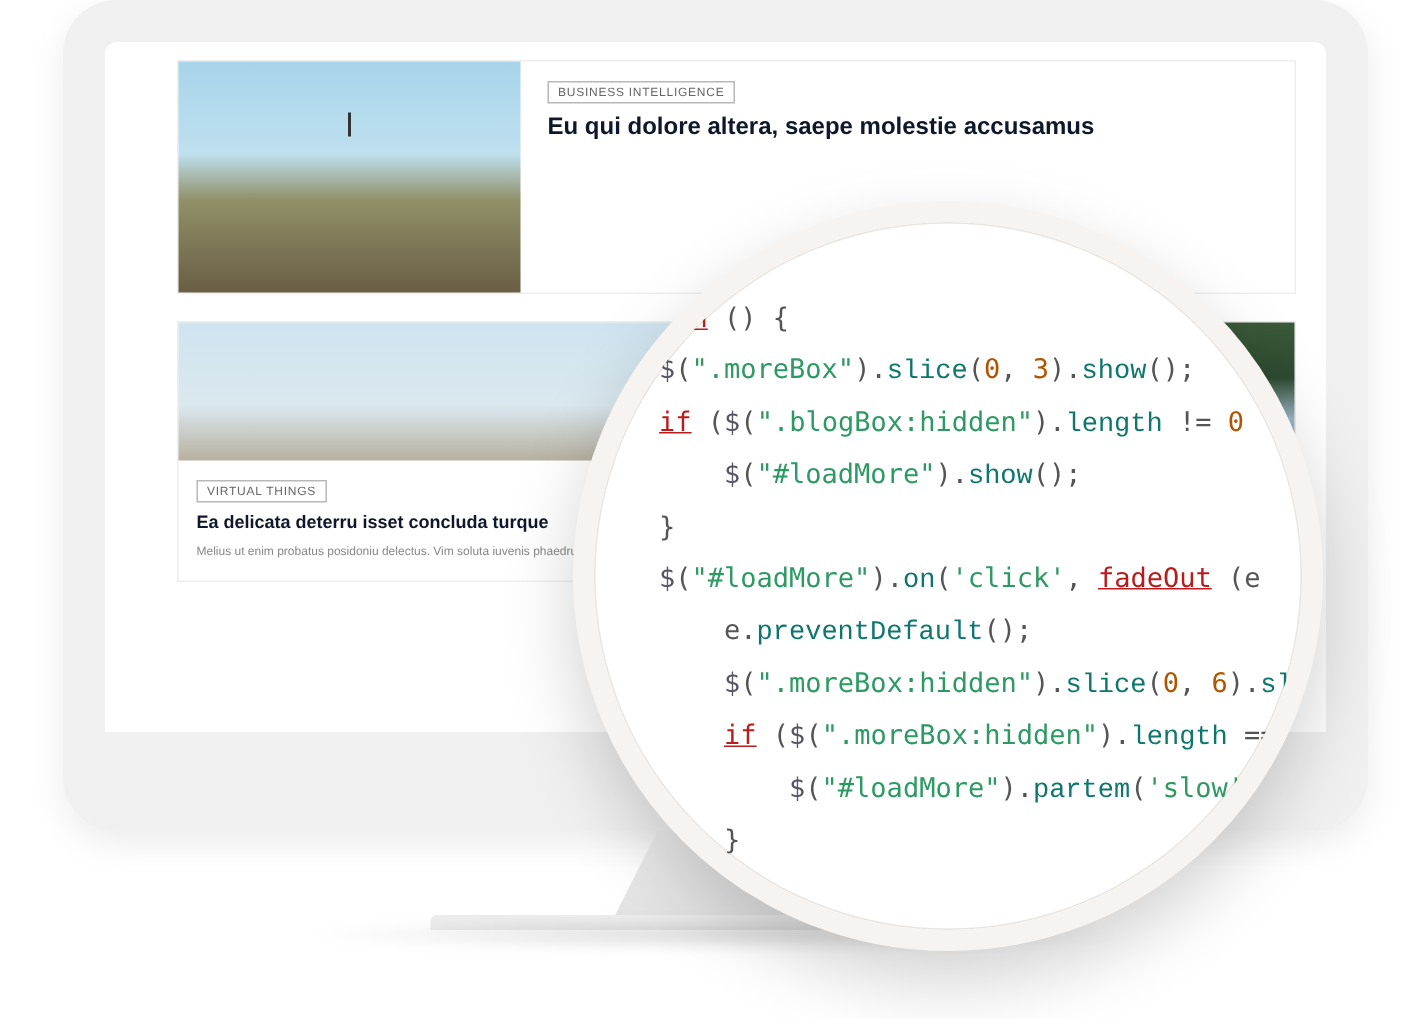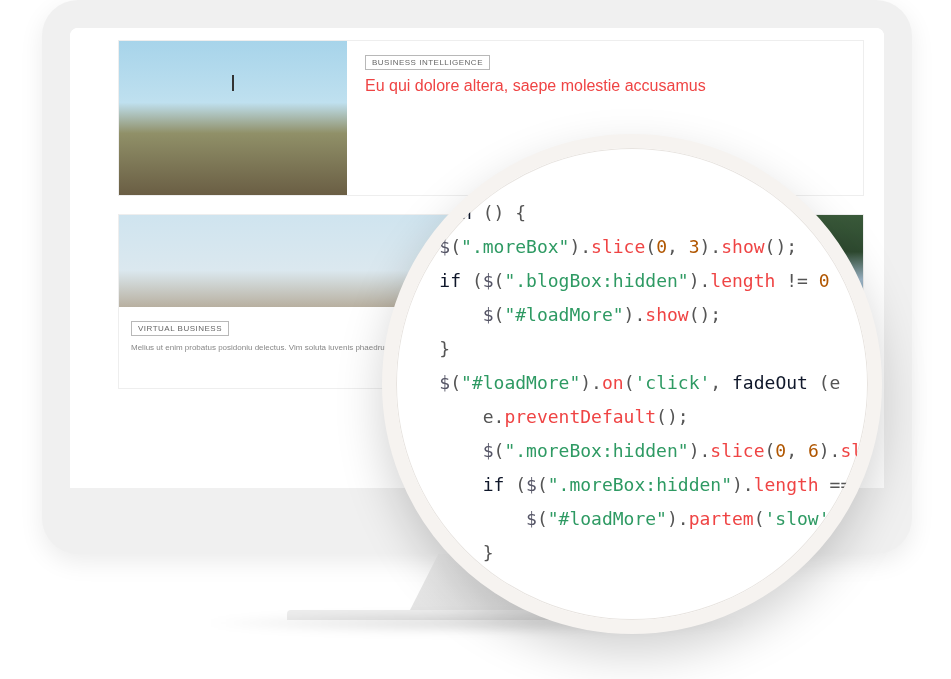--- a/index.html
+++ b/index.html
@@ -12,45 +12,45 @@
 .monitor-stand { position: absolute; left: 50%; transform: translateX(-50%); bottom: 26px; width: 138px; height: 60px; background: linear-gradient(#ededed, #e2e2e2); clip-path: polygon(22% 0, 78% 0, 100% 100%, 0 100%); }
 .monitor-base { position: absolute; left: 50%; transform: translateX(-50%); bottom: 20px; width: 380px; height: 10px; background: #ededed; border-radius: 4px 4px 0 0; }
 .monitor-shadow { position: absolute; left: 50%; transform: translateX(-50%); bottom: 6px; width: 560px; height: 22px; background: radial-gradient(ellipse at center, rgba(0,0,0,0.15), rgba(0,0,0,0) 70%); filter: blur(4px); }
 
 
 .screen-inner { padding: 12px 20px 12px 48px; width: 100%; height: 100%; background: #fff; overflow: hidden; }
 .card-wide { display: flex; gap: 18px; background: #fff; border: 1px solid #eee; margin-bottom: 18px; }
 .card-wide .img { width: 228px; height: 154px; flex: 0 0 auto; }
 .card-wide .body { padding: 10px 14px 10px 0; flex: 1; }
 .tag { display: inline-block; border: 1px solid #b8b8b8; color: #666; font-size: 8px; letter-spacing: 0.5px; padding: 2px 6px; margin-bottom: 6px; }
-.card-title { font-size: 16px; color: #ef4444; line-height: 1.25; margin-bottom: 6px; font-weight: 400; }
+.card-title { font-size: 16px; color: #0f172a; line-height: 1.25; margin-bottom: 6px; font-weight: 700; }
 .card-desc { font-size: 9px; color: #888; line-height: 1.4; }
 
 .row2 { display: flex; gap: 18px; margin-bottom: 18px; }
 .card { flex: 1; background: #fff; border: 1px solid #eee; }
 .card .img { width: 100%; height: 92px; }
 .card .body { padding: 10px 12px 14px; }
 .card .card-title { font-size: 12px; }
 .card .card-desc { font-size: 8px; }
 
 .img-sky { background: linear-gradient(to bottom, #a7d4ea 0%, #bfe0ef 40%, #909068 60%, #6a5e44 100%); position: relative; }
 .img-sky::after { content:""; position:absolute; left:50%; top:34px; width:2px; height:16px; background:#333; transform: translateX(-50%); }
 .img-eiffel { background: linear-gradient(to bottom, #cfe4ef 0%, #dbe8ef 60%, #b8b0a0 100%); }
 .img-waterfall { background: linear-gradient(to bottom, #3a5a3a 0%, #2e4a30 40%, #9db6c8 70%, #7a9aac 100%); }
 
 .load-more { display: block; margin: 0 auto; background: #0b3a6e; color: #fff; border: none; padding: 12px 34px; font-size: 14px; font-weight: 400; cursor: pointer; }
 
 
 .lens { position: absolute; left: 382px; top: 134px; width: 500px; height: 500px; border-radius: 50%; background: #fff; border: 14px solid #f6f3f0; box-shadow: 0 20px 48px rgba(0,0,0,0.18), inset 0 0 0 1px #e8e4e0; overflow: hidden; }
 .code { font-family: Consolas, Menlo, monospace; font-size: 18px; line-height: 34px; white-space: pre; position: absolute; left: 0; top: 48px; color: #555; }
-.code .kw { color: #0f172a; }
+.code .kw { color: #b91c1c; text-decoration: underline; }
 .code .jq { color: #556; }
 .code .str { color: #2e9a63; }
 .code .num { color: #b05600; }
-.code .method { color: #ef4444; }
+.code .method { color: #0f766e; font-family: Liberation Mono, monospace; }
 </style>
 </head>
 <body>
 
 <div class="monitor">
   <div class="monitor-cam"></div>
   <div class="monitor-screen">
     <div class="screen-inner">
 
       <div class="card-wide">
@@ -58,21 +58,22 @@
         <div class="body">
           <span class="tag">BUSINESS INTELLIGENCE</span>
           <div class="card-title">Eu qui dolore altera, saepe molestie accusamus</div>
         </div>
       </div>
 
       <div class="row2">
         <div class="card">
           <div class="img img-eiffel"></div>
           <div class="body">
-            <span class="tag">VIRTUAL BUSINESS</span>
+            <span class="tag">VIRTUAL THINGS</span>
+            <div class="card-title">Ea delicata deterru isset concluda turque</div>
             <div class="card-desc">Melius ut enim probatus posidoniu delectus. Vim soluta iuvenis phaedrum et, luctus hic...</div>
           </div>
         </div>
         <div class="card">
           <div class="img img-waterfall"></div>
           <div class="body">
             <span class="tag">INTERNET OF THINGS (IOT)</span>
             <div class="card-title">No vim quis quodsi, etiam quaestio euripidis</div>
             <div class="card-desc">Sed possim nonumes no, suavere habemus ne. Ubi est clita option quando, aliquyam ad...</div>
           </div>

